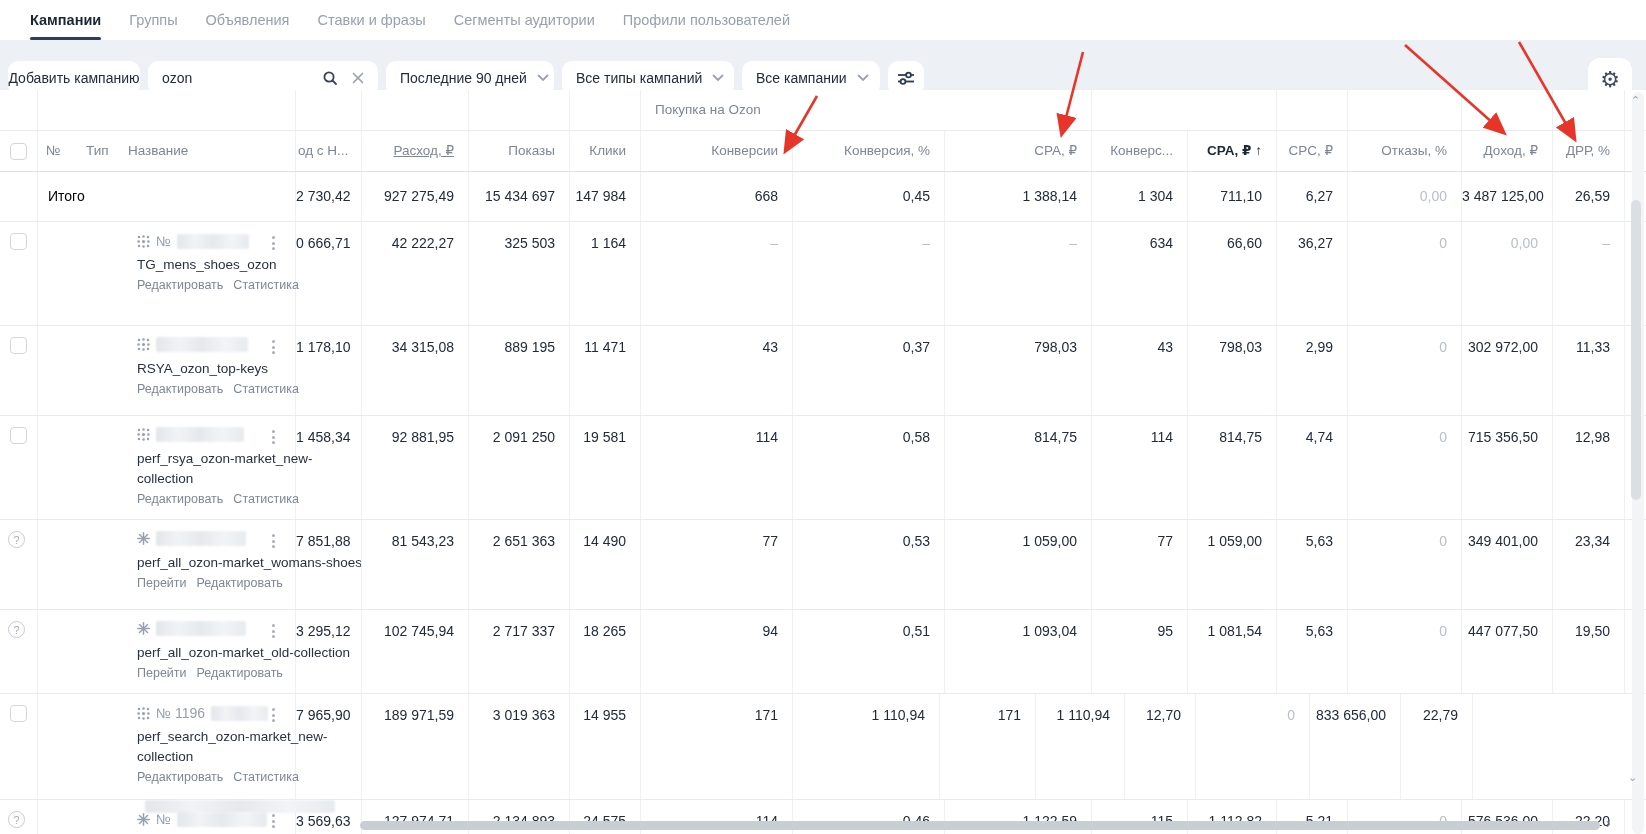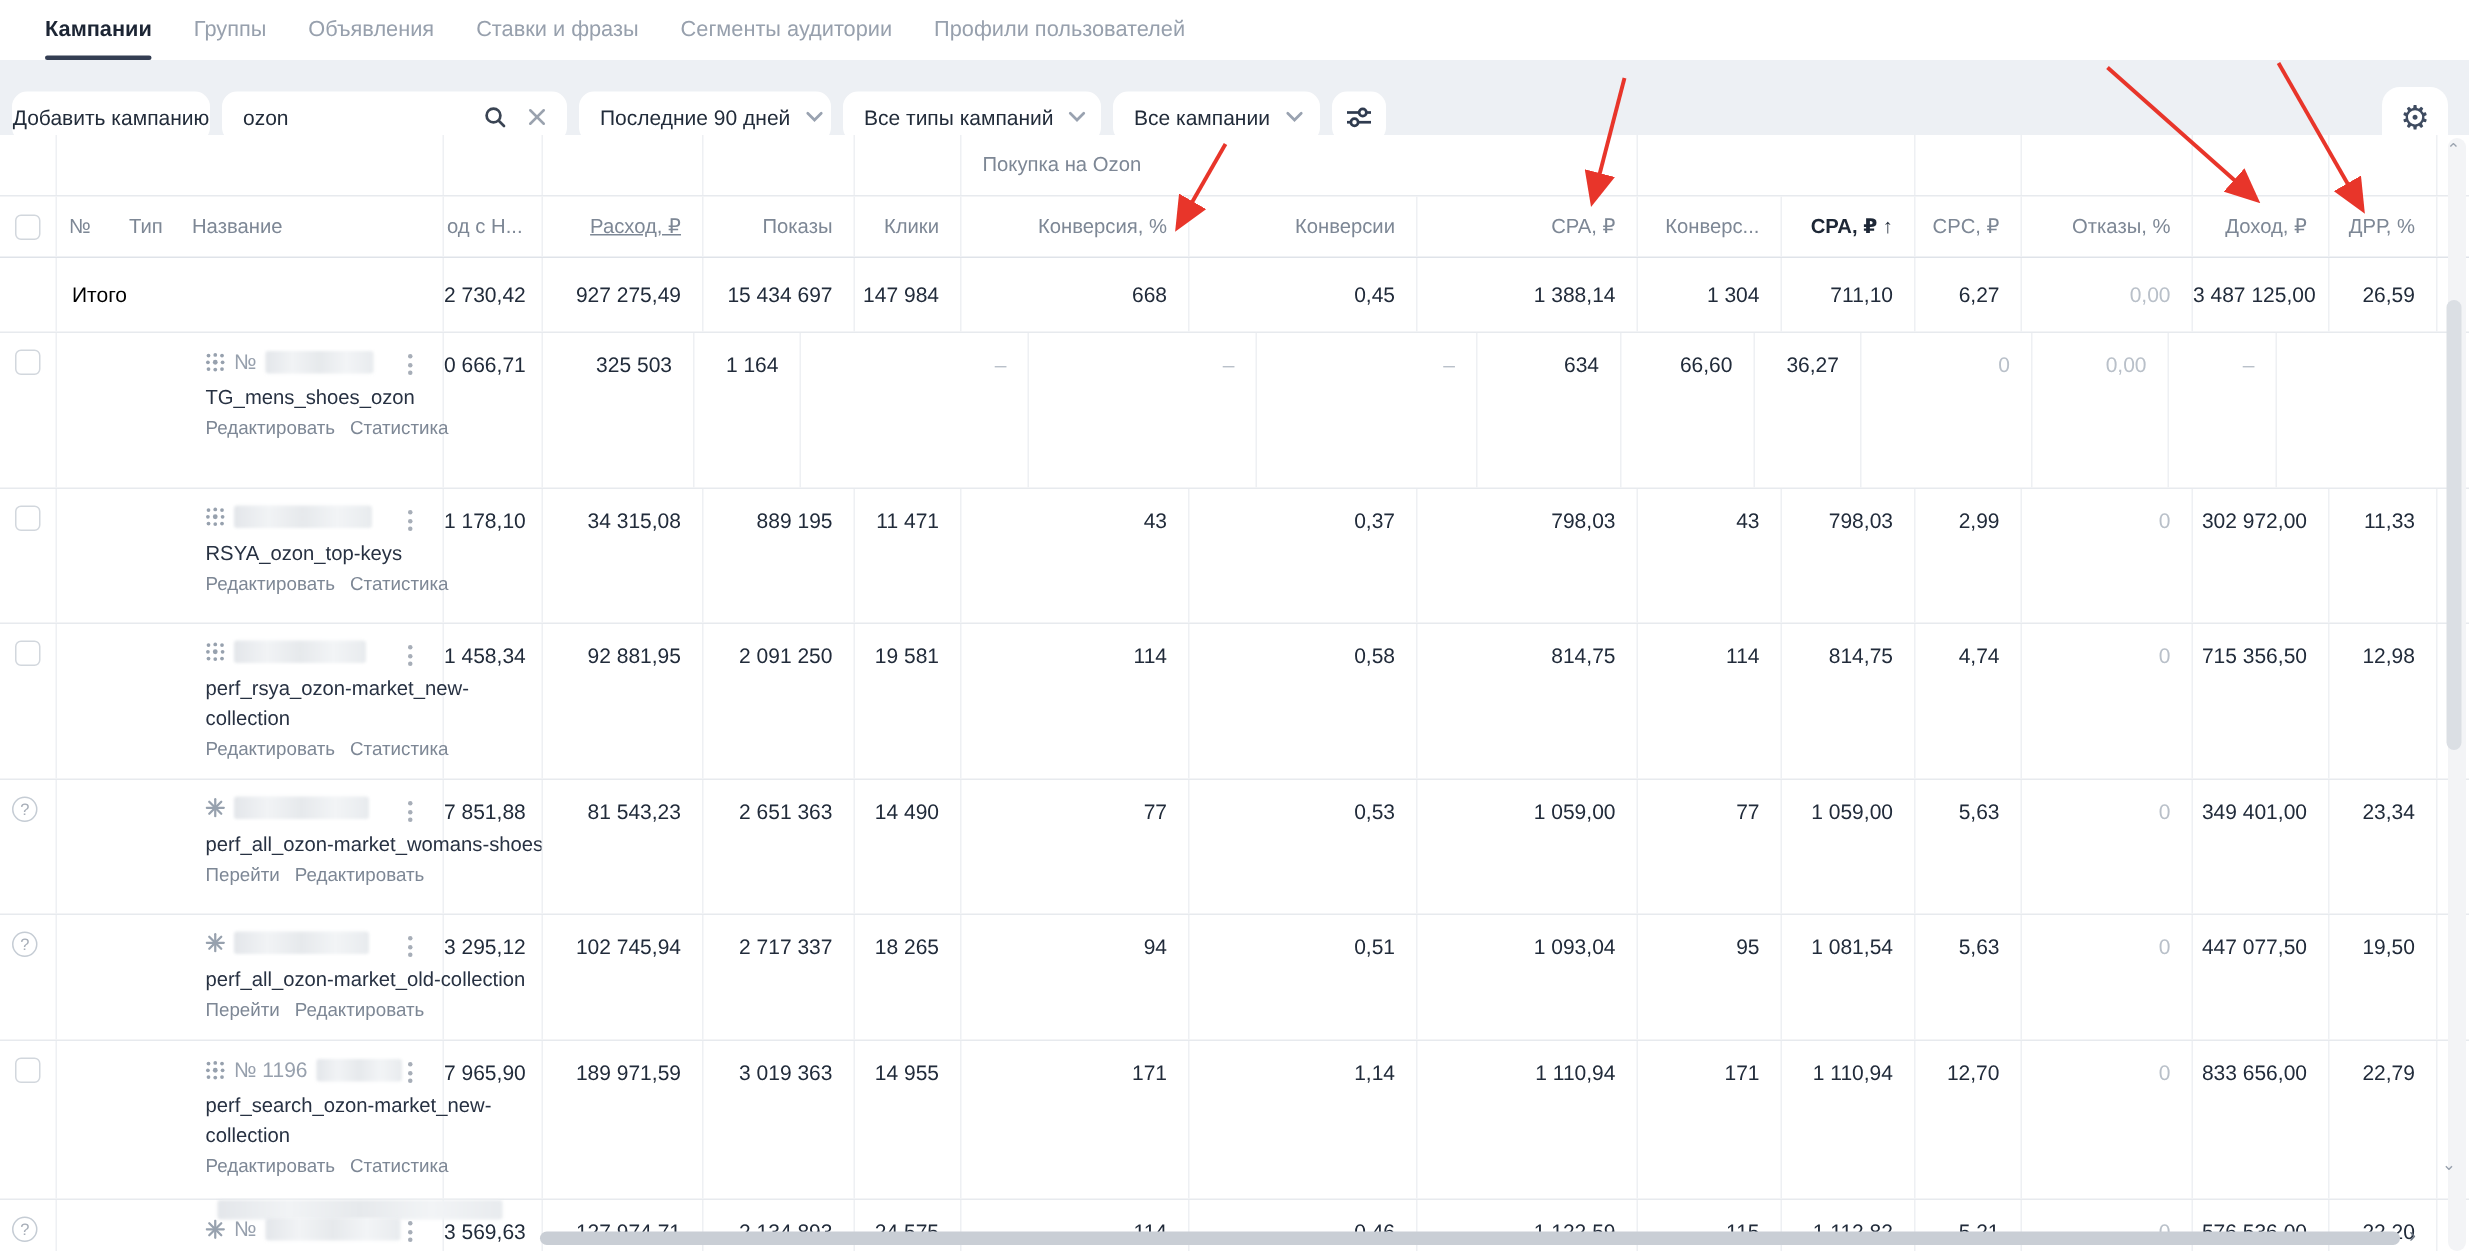--- a/index.html
+++ b/index.html
@@ -142,22 +142,22 @@
         </div>
         <div class="cell" style="width: 258px;">
           <span class="hnum" style="position: absolute; left: 8px; top: 0px; padding: 0px;">№</span>
           <span class="hnum" style="position: absolute; left: 48px; top: 0px; padding: 0px;">Тип</span>
           <span class="hnum" style="position: absolute; left: 90px; top: 0px; padding: 0px;">Название</span>
         </div>
         <div class="cell hnum clipleft" style="width: 66px;">од с Н...</div>
         <div class="cell hnum" style="width: 107px; text-decoration: underline;">Расход, ₽</div>
         <div class="cell hnum" style="width: 101px;">Показы</div>
         <div class="cell hnum" style="width: 71px;">Клики</div>
+        <div class="cell hnum" style="width: 152px;">Конверсии</div>
         <div class="cell hnum" style="width: 152px;">Конверсия, %</div>
-        <div class="cell hnum" style="width: 152px;">Конверсии</div>
         <div class="cell hnum" style="width: 147px;">CPA, ₽</div>
         <div class="cell hnum" style="width: 96px;">Конверс...</div>
         <div class="cell hnum sorted" style="width: 89px;">CPA, ₽ ↑</div>
         <div class="cell hnum" style="width: 71px;">CPC, ₽</div>
         <div class="cell hnum" style="width: 114px;">Отказы, %</div>
         <div class="cell hnum" style="width: 91px;">Доход, ₽</div>
         <div class="cell hnum" style="width: 72px;">ДРР, %</div>
       </div>
       <div class="trow tot" style="height: 50px;">
         <div class="cell" style="width: 38px;"></div>
@@ -203,20 +203,21 @@
             <span>Редактировать</span>
             <span>Статистика</span>
           </div>
           <div class="kebab">
             <i></i>
             <i></i>
             <i></i>
           </div>
         </div>
         <div class="cell num" style="width: 66px;">0 666,71</div>
+        <div class="cell num" style="width: 107px;">42 222,27</div>
         <div class="cell num" style="width: 101px;">325 503</div>
         <div class="cell num" style="width: 71px;">1 164</div>
         <div class="cell num mut" style="width: 152px;">–</div>
         <div class="cell num mut" style="width: 152px;">–</div>
         <div class="cell num mut" style="width: 147px;">–</div>
         <div class="cell num" style="width: 96px;">634</div>
         <div class="cell num" style="width: 89px;">66,60</div>
         <div class="cell num" style="width: 71px;">36,27</div>
         <div class="cell num mut" style="width: 114px;">0</div>
         <div class="cell num mut" style="width: 91px;">0,00</div>
@@ -427,21 +428,20 @@
             <i></i>
             <i></i>
             <i></i>
           </div>
         </div>
         <div class="cell num" style="width: 66px;">7 965,90</div>
         <div class="cell num" style="width: 107px;">189 971,59</div>
         <div class="cell num" style="width: 101px;">3 019 363</div>
         <div class="cell num" style="width: 71px;">14 955</div>
         <div class="cell num" style="width: 152px;">171</div>
-        <div class="cell num" style="width: 152px;">1,14</div>
         <div class="cell num" style="width: 147px;">1 110,94</div>
         <div class="cell num" style="width: 96px;">171</div>
         <div class="cell num" style="width: 89px;">1 110,94</div>
         <div class="cell num" style="width: 71px;">12,70</div>
         <div class="cell num mut" style="width: 114px;">0</div>
         <div class="cell num" style="width: 91px;">833 656,00</div>
         <div class="cell num" style="width: 72px;">22,79</div>
       </div>
       <div class="trow" style="height: 150px;">
         <div class="cell" style="width: 38px;">

